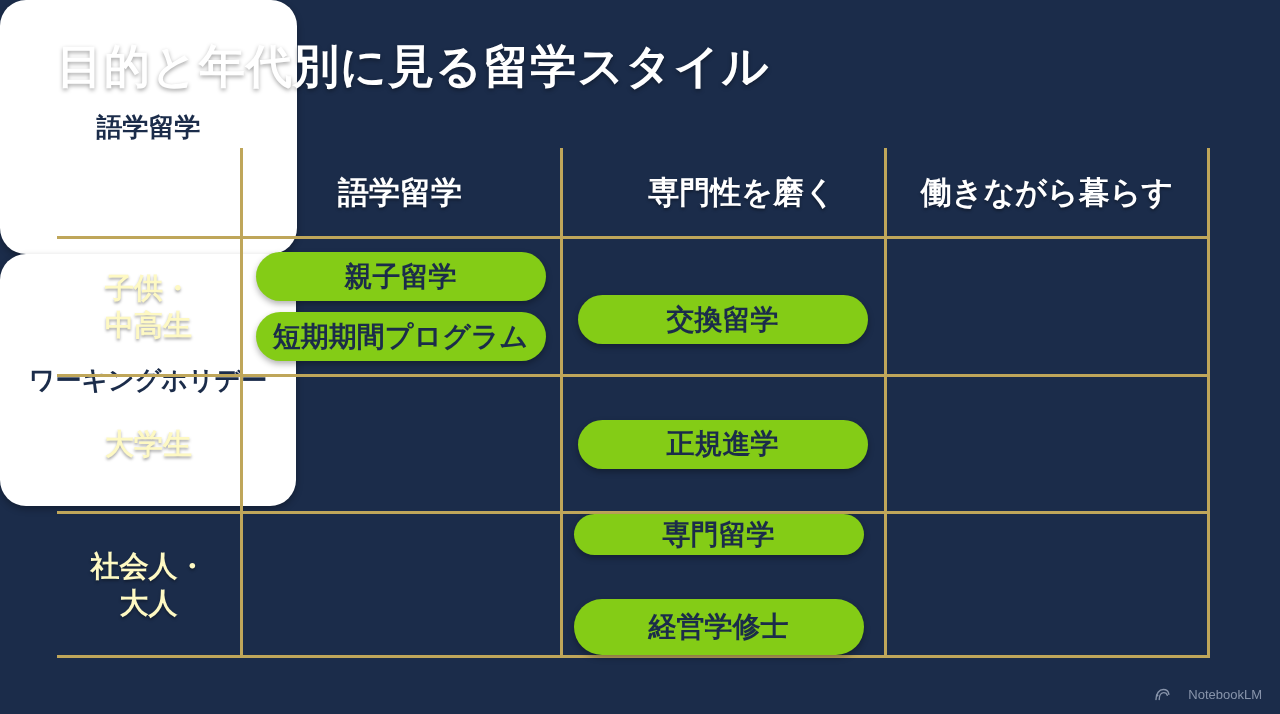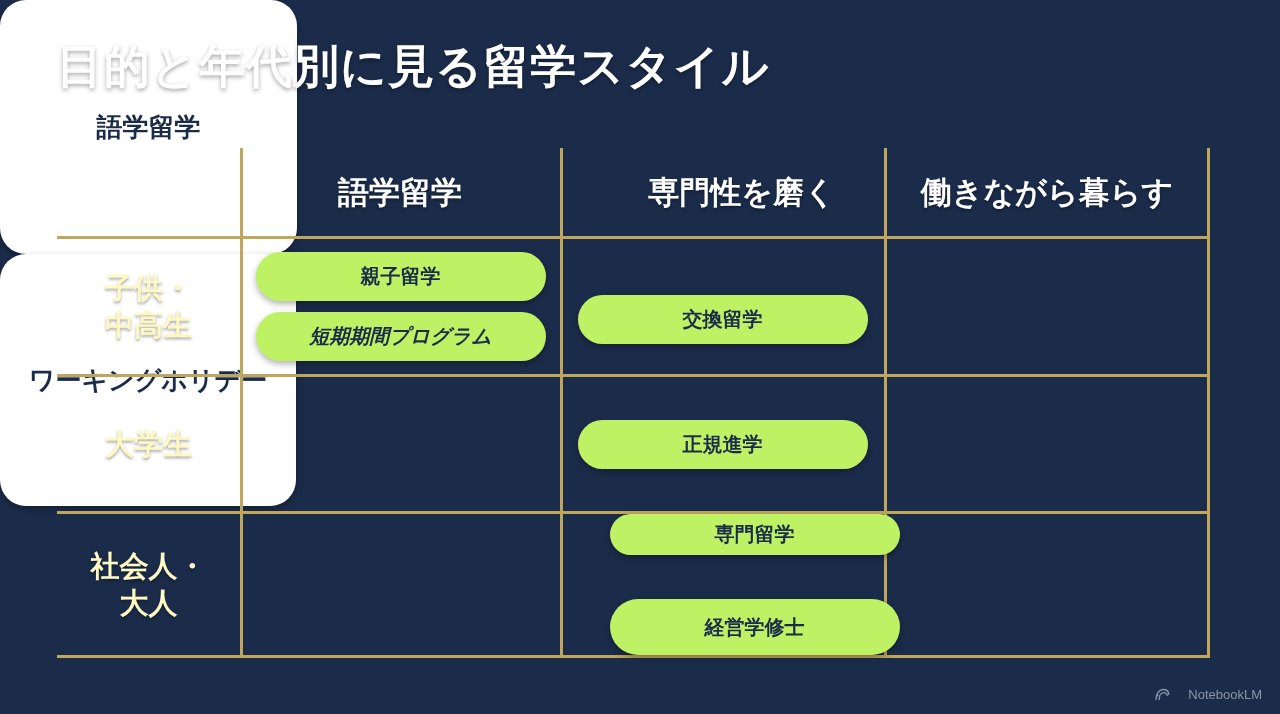--- a/index.html
+++ b/index.html
@@ -62,24 +62,24 @@
     text-align:center;
     text-shadow:0 2px 3px rgba(0,0,0,.35);
   }
   .cell{
     position:absolute;
     display:flex;flex-direction:column;
     align-items:center;justify-content:center;
     gap:11px;
   }
   .pill{
-    background:#bef264;
+    background:#84cc16;
     color:#1b2c4a;
     border-radius:999px;
-    font-size:20px;
+    font-size:28px;
     font-weight:700;
     display:flex;align-items:center;justify-content:center;
     box-shadow:0 3px 6px rgba(0,0,0,.30);
     white-space:nowrap;
     padding:0 14px;
     box-sizing:border-box;
   }
   .block{
     background:#ffffff;
     color:#1b2c4a;
@@ -130,36 +130,36 @@
   <div class="rowhead" style="top:377px;height:134px;">
     <span>大学生</span>
   </div>
   <div class="rowhead" style="top:514px;height:141px;">
     <span>社会人・</span>
     <span>大人</span>
   </div>
 
   <div class="cell" style="left:244px;top:239px;width:313px;height:135px;">
     <div class="pill" style="width:290px;height:49px;">親子留学</div>
-    <div class="pill" style="width:290px;height:49px;font-style:italic;">短期期間プログラム</div>
+    <div class="pill" style="width:290px;height:49px;">短期期間プログラム</div>
   </div>
 
   <div class="cell" style="left:564px;top:239px;width:317px;height:161px;">
     <div class="pill" style="width:290px;height:49px;">交換留学</div>
   </div>
 
   <div class="cell" style="left:888px;top:239px;width:318px;height:135px;"></div>
 
   <div class="block" style="left:252px;top:390px;width:297px;height:254px;">語学留学</div>
 
   <div class="cell" style="left:564px;top:377px;width:317px;height:134px;">
     <div class="pill" style="width:290px;height:49px;">正規進学</div>
   </div>
 
-  <div class="cell" style="left:596px;top:514px;width:317px;height:141px;gap:44px;">
+  <div class="cell" style="left:560px;top:514px;width:317px;height:141px;gap:44px;">
     <div class="pill" style="width:290px;height:49px;">専門留学</div>
     <div class="pill" style="width:290px;height:66px;">経営学修士</div>
   </div>
 
   <div class="block" style="left:899px;top:394px;width:296px;height:252px;">ワーキングホリデー</div>
 
   <div id="watermark">
     <span>
       <svg width="15" height="13" viewBox="0 0 15 13" fill="none">
         <path d="M1 11.5 C1 5.5 4.3 1.5 8.3 1.5 C11.3 1.5 13.5 3.6 13.9 6.3" stroke="#9aa6bb" stroke-width="1.4" stroke-linecap="round"></path>

